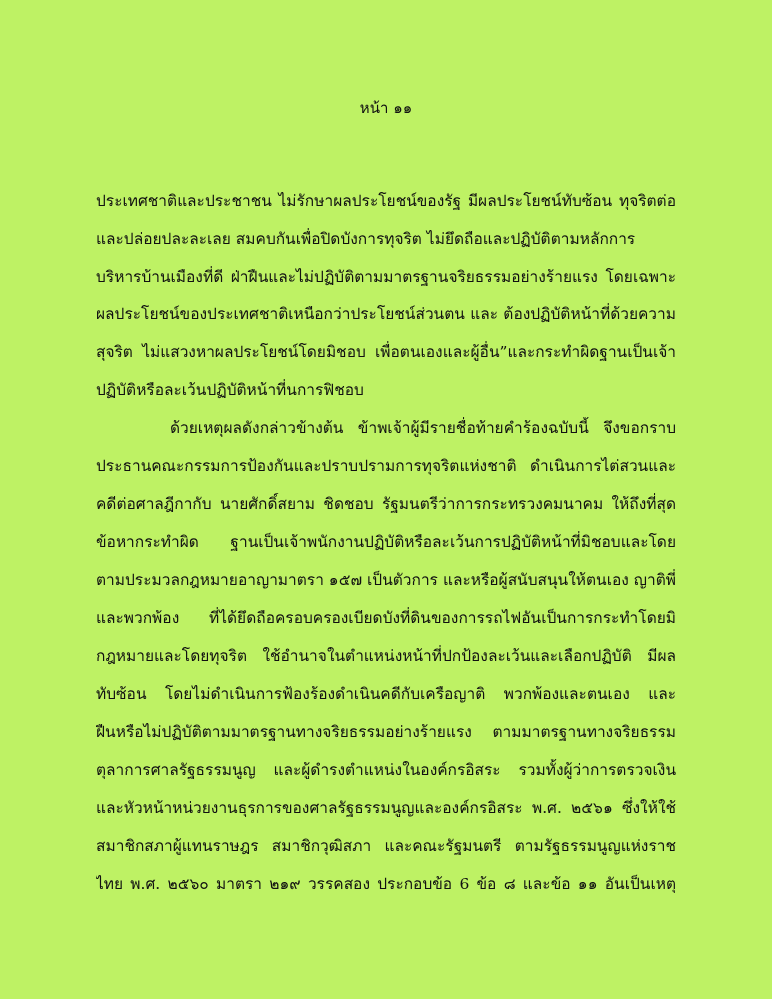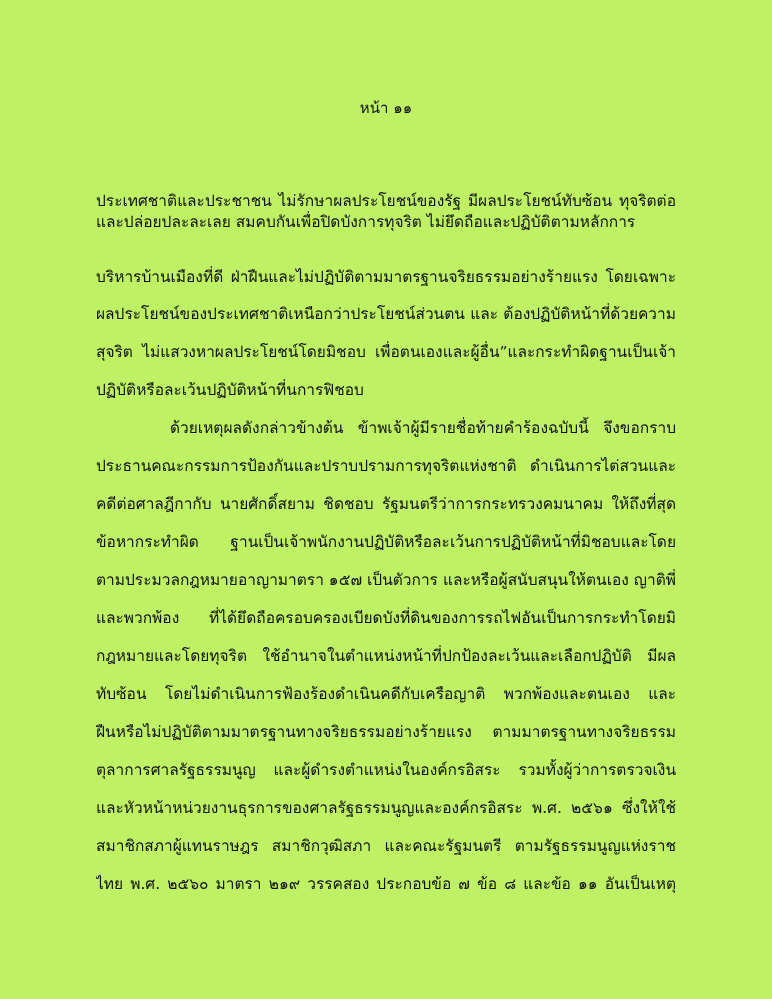--- a/index.html
+++ b/index.html
@@ -19,35 +19,35 @@
     .line.justify { text-align: justify; text-align-last: justify; white-space: normal; height: 22px; overflow: hidden; }
   </style>
 </head>
 <body>
 
 <div class="page">
   <div class="header">หน้า ๑๑</div>
 
   <div>
     <div class="line justify" style="top:190px">ประเทศชาติและประชาชน ไม่รักษาผลประโยชน์ของรัฐ  มีผลประโยชน์ทับซ้อน ทุจริตต่อหน้าที่</div>
-    <div class="line" style="top:211px">และปล่อยปละละเลย สมคบกันเพื่อปิดบังการทุจริต                ไม่ยึดถือและปฏิบัติตามหลักการ</div>
+    <div class="line" style="top:228px">และปล่อยปละละเลย สมคบกันเพื่อปิดบังการทุจริต                ไม่ยึดถือและปฏิบัติตามหลักการ</div>
     <div class="line justify" style="top:266px">บริหารบ้านเมืองที่ดี ฝ่าฝืนและไม่ปฏิบัติตามมาตรฐานจริยธรรมอย่างร้ายแรง โดยเฉพาะ “ต้องถือ</div>
     <div class="line justify" style="top:303px">ผลประโยชน์ของประเทศชาติเหนือกว่าประโยชน์ส่วนตน และ ต้องปฏิบัติหน้าที่ด้วยความซื่อสัตย์</div>
     <div class="line justify" style="top:341px">สุจริต ไม่แสวงหาผลประโยชน์โดยมิชอบ เพื่อตนเองและผู้อื่น”และกระทำผิดฐานเป็นเจ้าพนักงาน</div>
     <div class="line" style="top:379px">ปฏิบัติหรือละเว้นปฏิบัติหน้าที่นการฟิชอบ</div>
   </div>
 
   <div>
     <div class="line indent justify" style="top:417px">ด้วยเหตุผลดังกล่าวข้างต้น ข้าพเจ้าผู้มีรายชื่อท้ายคำร้องฉบับนี้  จึงขอกราบเรียนให้</div>
     <div class="line justify" style="top:455px">ประธานคณะกรรมการป้องกันและปราบปรามการทุจริตแห่งชาติ  ดำเนินการไต่สวนและฟ้องร้อง</div>
     <div class="line justify" style="top:493px">คดีต่อศาลฎีกากับ    นายศักดิ์สยาม ชิดชอบ  รัฐมนตรีว่าการกระทรวงคมนาคม  ให้ถึงที่สุด ใน</div>
     <div class="line justify" style="top:531px">ข้อหากระทำผิด    ฐานเป็นเจ้าพนักงานปฏิบัติหรือละเว้นการปฏิบัติหน้าที่มิชอบและโดยทุจริต</div>
     <div class="line justify" style="top:569px">ตามประมวลกฎหมายอาญามาตรา   ๑๕๗  เป็นตัวการ และหรือผู้สนับสนุนให้ตนเอง ญาติพี่น้อง</div>
     <div class="line justify" style="top:607px">และพวกพ้อง ที่ได้ยึดถือครอบครองเบียดบังที่ดินของการรถไฟอันเป็นการกระทำโดยมิชอบด้วย</div>
     <div class="line justify" style="top:645px">กฎหมายและโดยทุจริต ใช้อำนาจในตำแหน่งหน้าที่ปกป้องละเว้นและเลือกปฏิบัติ มีผลประโยชน์</div>
     <div class="line justify" style="top:683px">ทับซ้อน โดยไม่ดำเนินการฟ้องร้องดำเนินคดีกับเครือญาติ พวกพ้องและตนเอง  และกระทำการฝ่า</div>
     <div class="line justify" style="top:721px">ฝืนหรือไม่ปฏิบัติตามมาตรฐานทางจริยธรรมอย่างร้ายแรง     ตามมาตรฐานทางจริยธรรมของ</div>
     <div class="line justify" style="top:759px">ตุลาการศาลรัฐธรรมนูญ และผู้ดำรงตำแหน่งในองค์กรอิสระ รวมทั้งผู้ว่าการตรวจเงินแผ่นดิน</div>
     <div class="line justify" style="top:797px">และหัวหน้าหน่วยงานธุรการของศาลรัฐธรรมนูญและองค์กรอิสระ พ.ศ. ๒๕๖๑ ซึ่งให้ใช้บังคับแก่</div>
     <div class="line justify" style="top:835px">สมาชิกสภาผู้แทนราษฎร สมาชิกวุฒิสภา และคณะรัฐมนตรี ตามรัฐธรรมนูญแห่งราชอาณาจักร</div>
-    <div class="line justify" style="top:873px">ไทย พ.ศ.  ๒๕๖๐  มาตรา ๒๑๙ วรรคสอง  ประกอบข้อ ๗             ข้อ ๘ และข้อ ๑๑  อันเป็นเหตุ</div>
+    <div class="line justify" style="top:873px">ไทย พ.ศ.  ๒๕๖๐  มาตรา ๒๑๙ วรรคสอง  ประกอบข้อ 6             ข้อ ๘ และข้อ ๑๑  อันเป็นเหตุ</div>
   </div>
 </div>
 
 </body></html>

